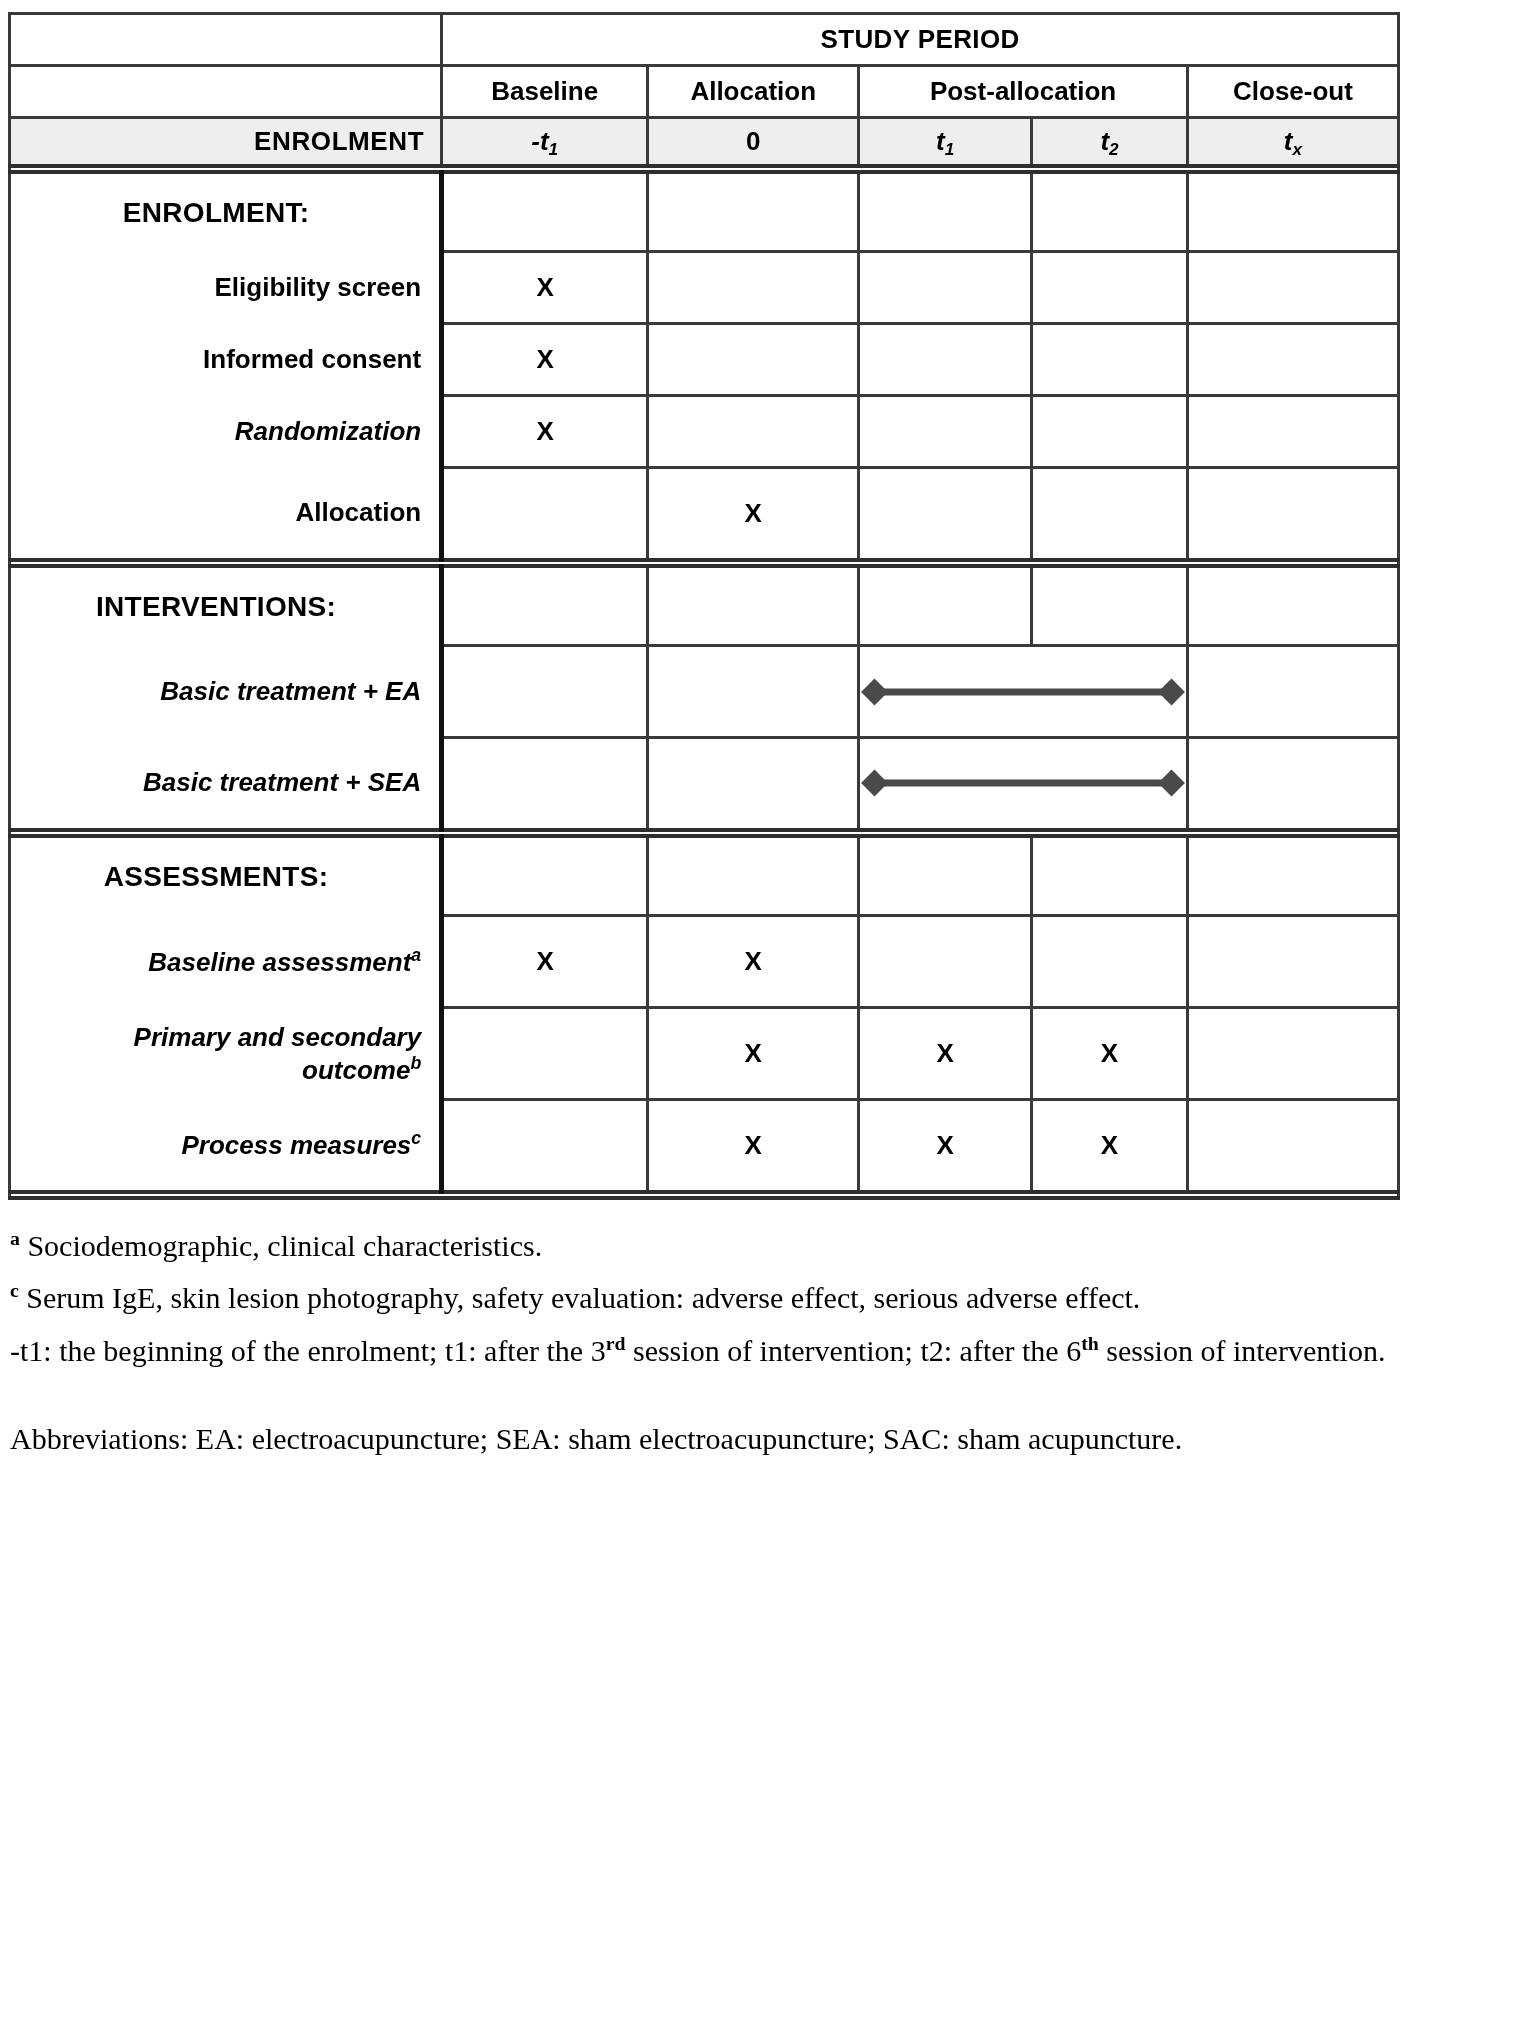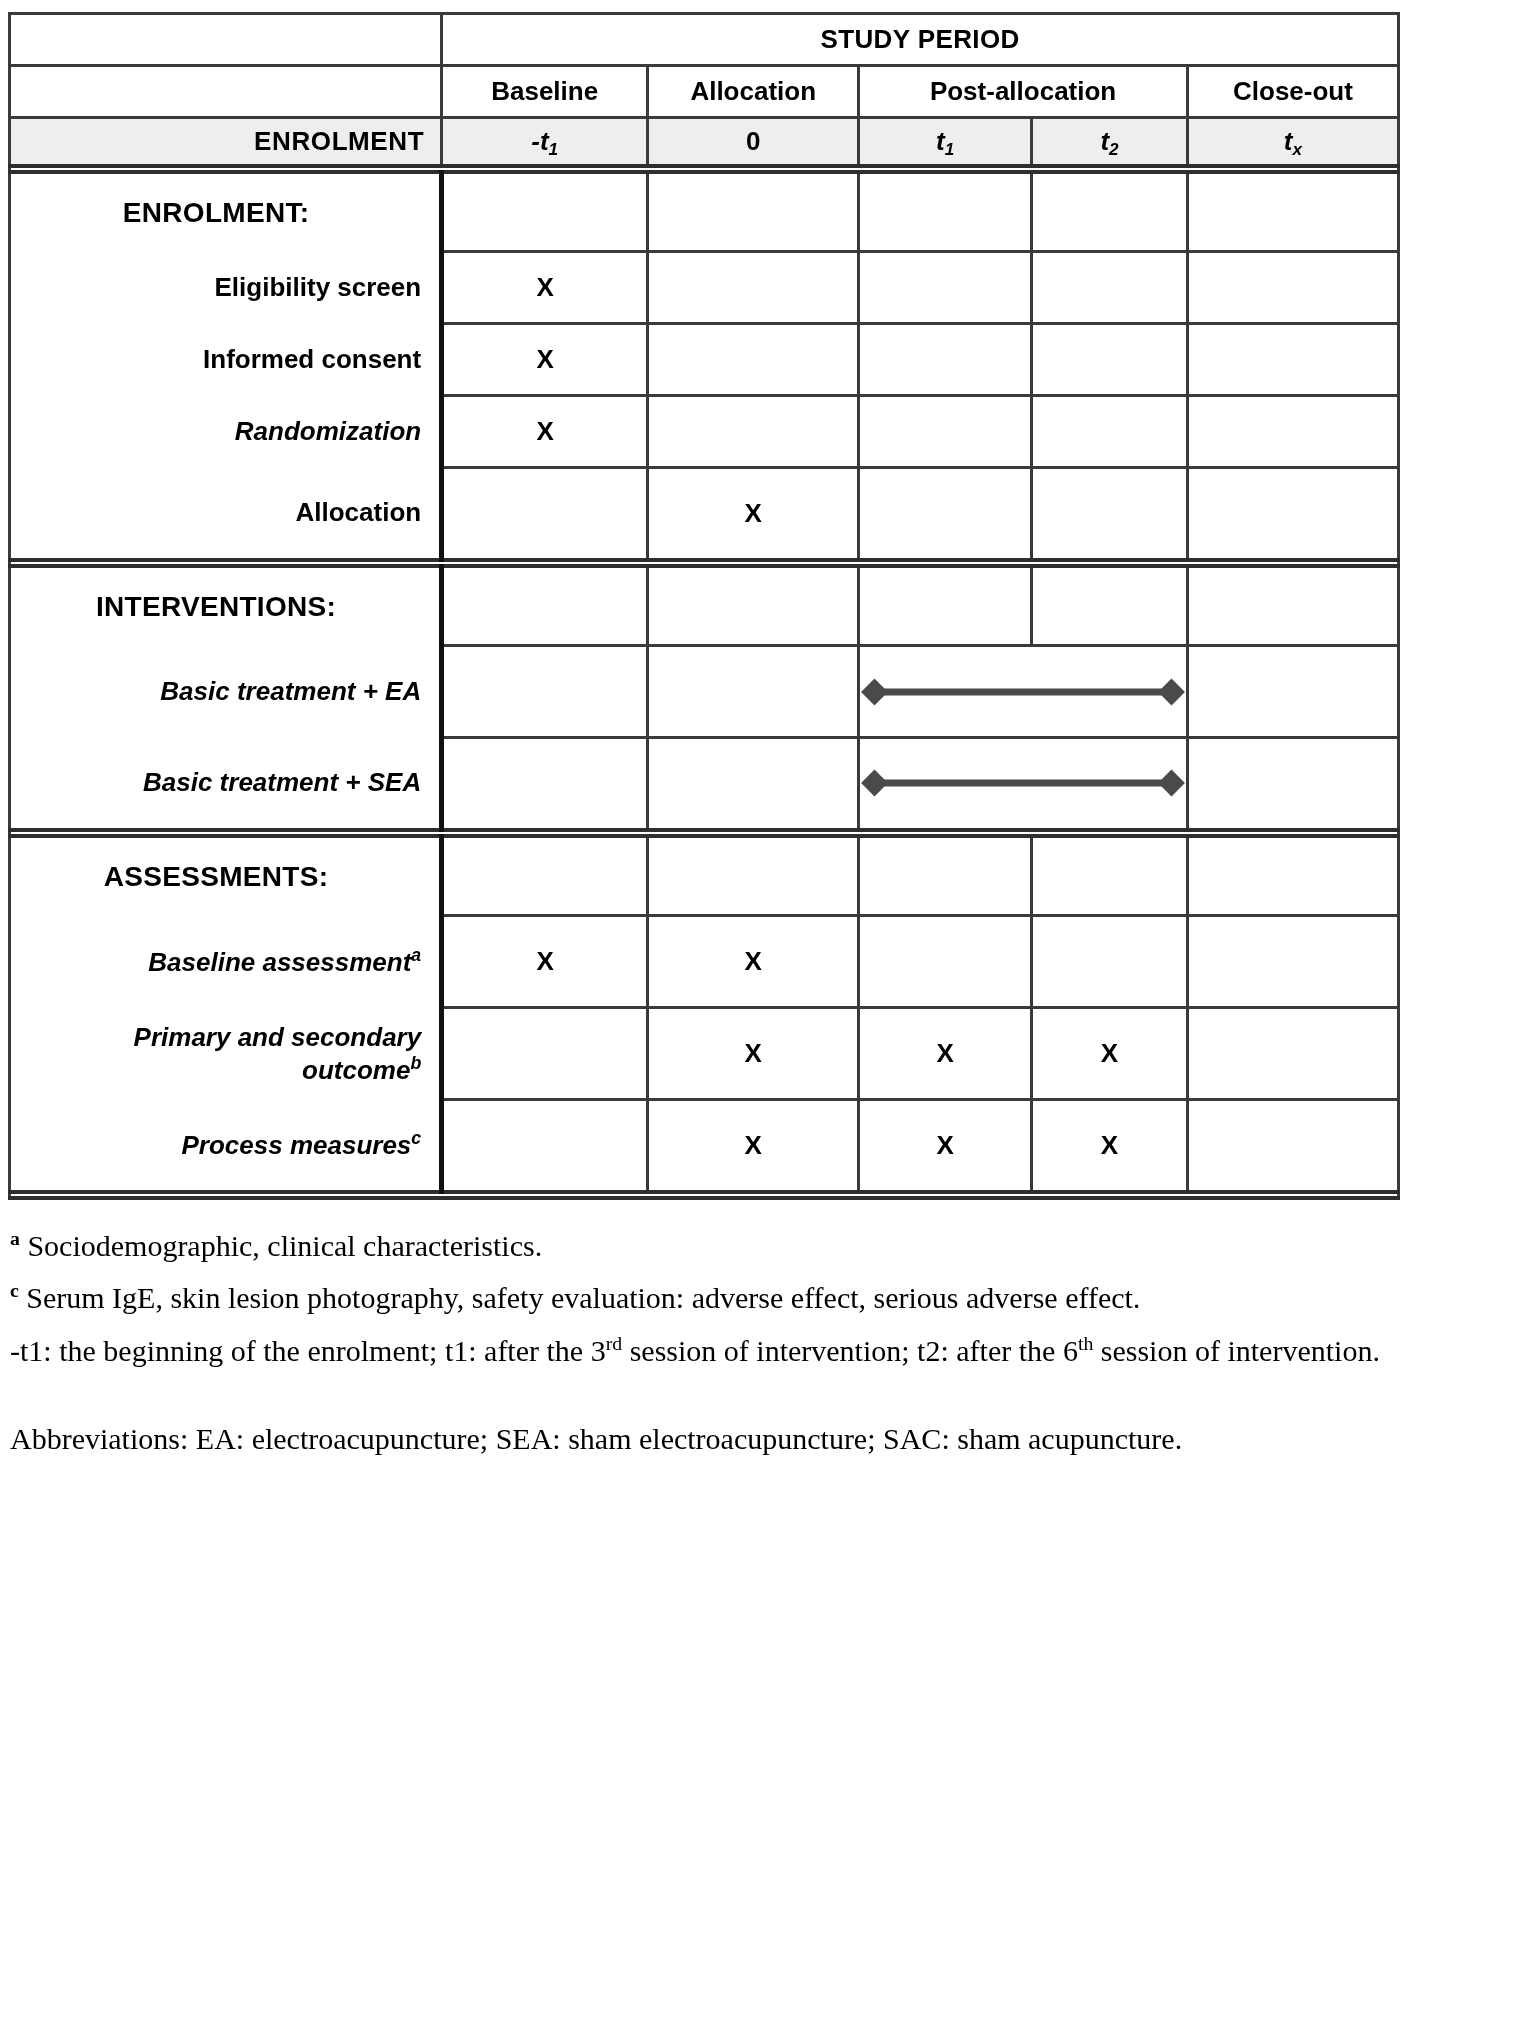--- a/index.html
+++ b/index.html
@@ -175,21 +175,21 @@
     color: #000;
     margin: 22px 0 0 10px;
     width: 1500px;
   }
   .notes p { margin: 4px 0 2px 0; }
   .notes sup {
     font-size: 0.66em;
     vertical-align: super;
     font-weight: bold;
   }
-  .notes sup.plain { font-weight: normal; text-align: right; }
+  .notes sup.plain { font-weight: bold; text-align: right; }
   .notes .gap { height: 34px; }
   .notes b { font-weight: normal; text-align: right; }
 </style>
 </head>
 <body>
 
 <div class="page">
 
   <table class="spirit">
     <colgroup>

